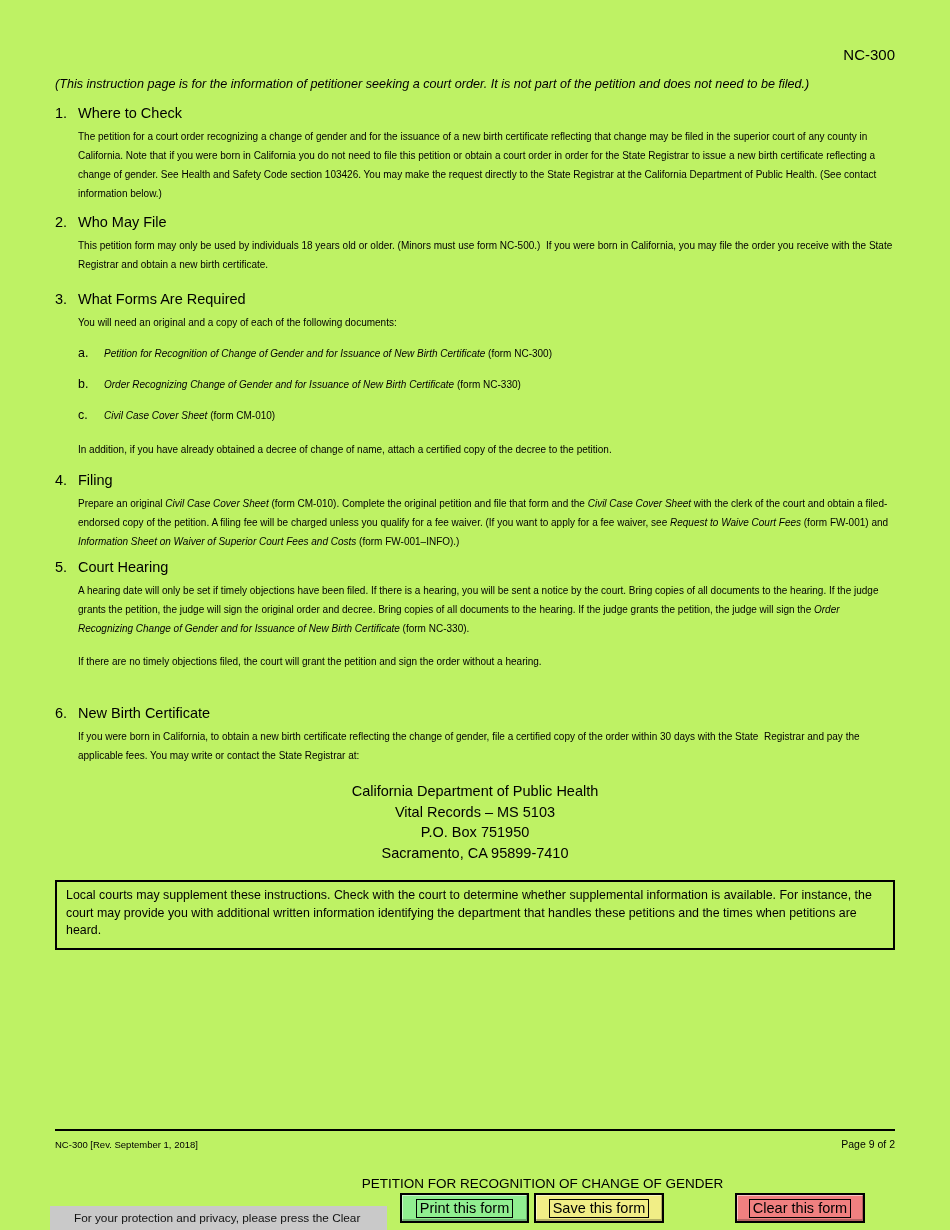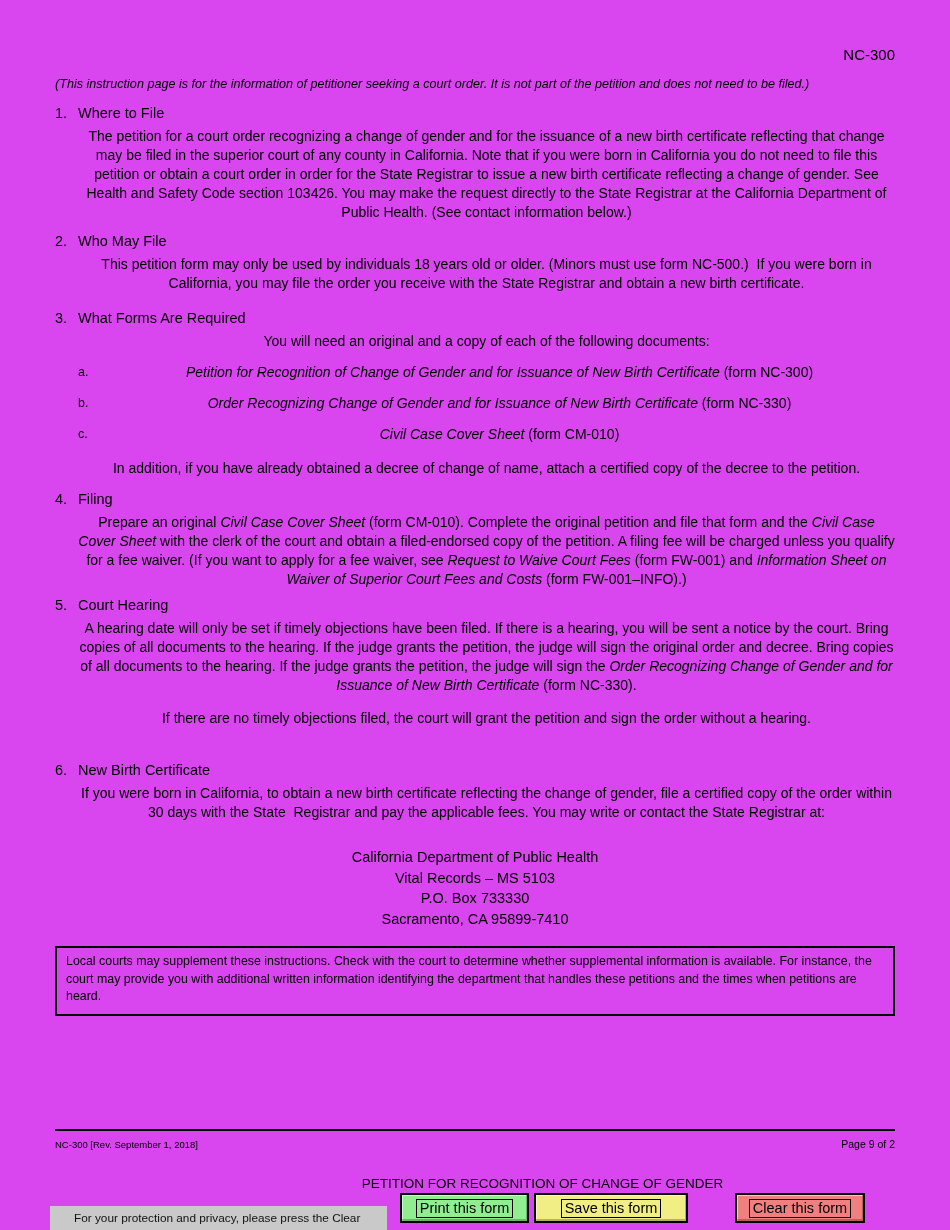--- a/index.html
+++ b/index.html
@@ -1,21 +1,21 @@
 <!DOCTYPE html>
 <html><head>
 <meta charset="utf-8">
 <style>
   * { margin: 0; padding: 0; box-sizing: border-box; }
   html, body { background: #ffffff; }
   .page {
     position: relative;
     width: 950px;
     height: 1230px;
-    background: #d946ef;
+    background: #bef264;
     color: #000000;
     font-family: "Liberation Sans", sans-serif;
     overflow: hidden;
   }
   .content { padding: 46px 55px 0 55px; }
 
   .form-number {
     text-align: right;
     font-size: 15px;
     line-height: 17px;
@@ -32,43 +32,42 @@
     font-style: italic;
     font-size: 12.6px;
     margin-top: 14px;
     white-space: pre-wrap;
   }
 
   .sec { margin-top: 14px; }
   .sec-head { display: flex; font-size: 14.5px; line-height: 17px; }
   .sec-num { width: 23px; flex: 0 0 23px; }
   .para, .rich {
-    font-size: 14px;
+    font-size: 10px;
     line-height: 19px;
     white-space: pre-wrap;
-    text-align: center;
   }
   .sec-body { padding-left: 23px; margin-top: 5px; }
   .sec-body .para + .para { margin-top: 14px; }
   i { font-style: italic; }
 
   .sec-2 { margin-top: 11px; }
   .sec-3 { margin-top: 17px; }
   .sec-4 { margin-top: 13px; }
   .sec-5 { margin-top: 8px; }
   .sec-6 { margin-top: 34px; }
 
   .doc-item { display: flex; margin-top: 12px; }
   .doc-item-label { width: 26px; flex: 0 0 26px; font-size: 12.4px; line-height: 19px; }
   .doc-item .rich { flex: 1; }
   .sec-closing { margin-top: 15px; }
 
   .address {
     text-align: center;
-    margin-top: 25px;
+    margin-top: 16px;
     font-size: 14.5px;
     line-height: 20.5px;
   }
   .address-contact { margin-top: 8px; }
 
   .supplement-box {
     margin-top: 17px;
     border: 2px solid #000000;
     padding: 5px 9px 8px 9px;
     font-size: 12.4px;
@@ -120,21 +119,21 @@
     border: 2px solid #000000;
     display: flex;
     align-items: center;
     justify-content: center;
     font-family: "Liberation Sans", sans-serif;
     cursor: pointer;
     box-shadow: inset -1px -2px 0 rgba(0,0,0,0.25), inset 1px 1px 0 rgba(255,255,255,0.55);
     padding: 0;
   }
   .btn-print { left: 400px; width: 129px; }
-  .btn-save  { left: 534px; width: 154px; }
+  .btn-save  { left: 534px; width: 130px; }
   .btn-clear { left: 735px; width: 130px; }
   .btn-label {
     border: 1px solid #000000;
     padding: 0px 3px 1px 3px;
     font-size: 14.5px;
     white-space: nowrap;
     color: #000000;
   }
 </style>
 </head>
@@ -144,21 +143,21 @@
   <div class="content">
 
     <div class="form-number">NC-300</div>
 
 
     <div class="inst-note">(This instruction page is for the information of petitioner seeking a court order. It is not part of the petition and does not need to be filed.)</div>
 
     <section class="sec sec-1">
       <div class="sec-head">
         <span class="sec-num">1.</span>
-        <span class="sec-title">Where to File</span>
+        <span class="sec-title">Where to Check</span>
       </div>
       <div class="sec-body">
         <p class="para rich">The petition for a court order recognizing a change of gender and for the issuance of a new birth certificate reflecting that change may be filed in the superior court of any county in California. Note that if you were born in California you do not need to file this petition or obtain a court order in order for the State Registrar to issue a new birth certificate reflecting a change of gender. See Health and Safety Code section 103426. You may make the request directly to the State Registrar at the California Department of Public Health. (See contact information below.)</p>
       </div>
     </section>
 
     <section class="sec sec-2">
       <div class="sec-head">
         <span class="sec-num">2.</span>
         <span class="sec-title">Who May File</span>
@@ -218,21 +217,21 @@
         <span class="sec-title">New Birth Certificate</span>
       </div>
       <div class="sec-body">
         <p class="para rich">If you were born in California, to obtain a new birth certificate reflecting the change of gender, file a certified copy of the order within 30 days with the State  Registrar and pay the applicable fees. You may write or contact the State Registrar at:</p>
       </div>
     </section>
 
     <div class="address">
       <div>California Department of Public Health</div>
       <div>Vital Records – MS 5103</div>
-      <div>P.O. Box 733330</div>
+      <div>P.O. Box 751950</div>
       <div>Sacramento, CA 95899-7410</div>
     </div>
 
     <div class="supplement-box">Local courts may supplement these instructions. Check with the court to determine whether supplemental information is available. For instance, the court may provide you with additional written information identifying the department that handles these petitions and the times when petitions are heard.</div>
   </div>
 
   <div class="footer-rule"></div>
 
   <div class="footer">
     <div class="footer-rev">NC-300 [Rev. September 1, 2018]</div>

